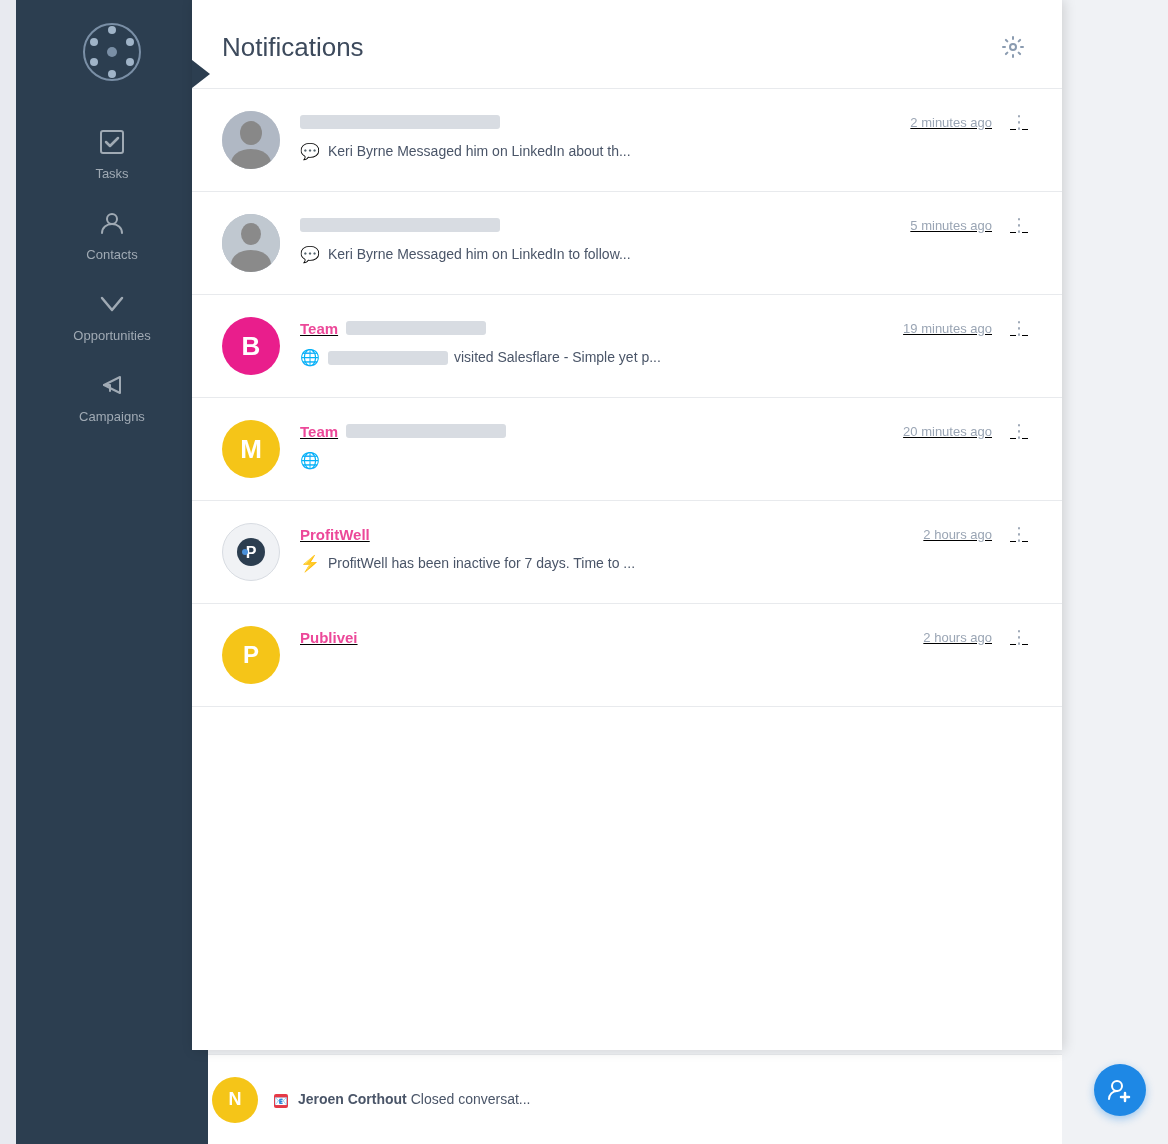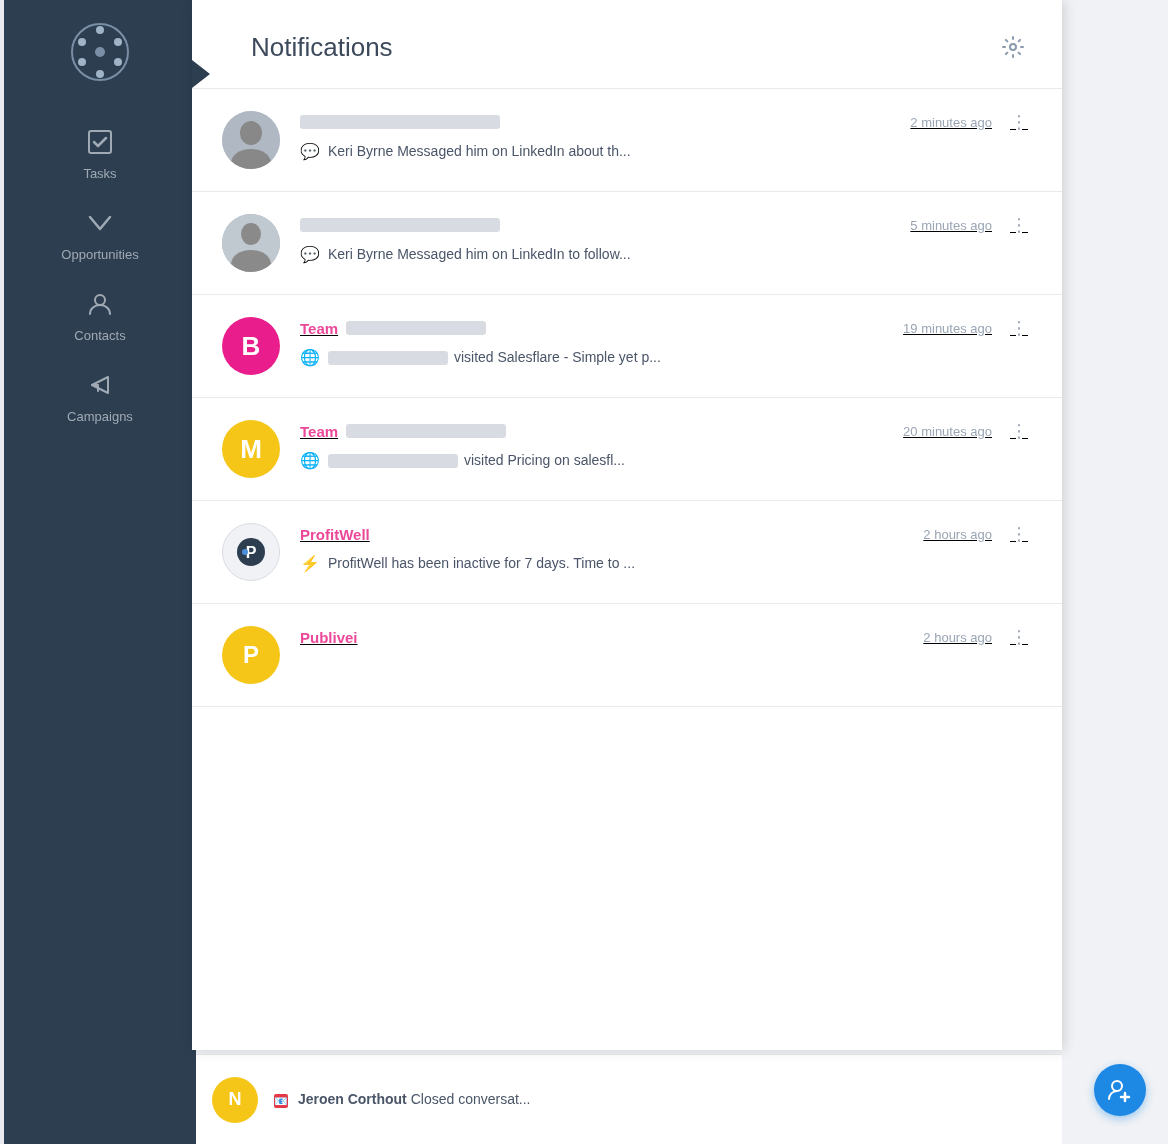--- a/index.html
+++ b/index.html
@@ -8,21 +8,21 @@
       background: #e8eaf0;
       width: 1168px;
       height: 1144px;
       overflow: hidden;
       position: relative;
     }
 
     
     .sidebar {
       position: absolute;
-      left: 4px; top: 0;
+      left: 16px; top: 0;
       width: 192px;
       height: 1144px;
       background: #2c3e50;
       display: flex;
       flex-direction: column;
       align-items: center;
       padding-top: 20px;
       z-index: 10;
     }
 
@@ -81,21 +81,20 @@
       justify-content: space-between;
       padding: 28px 30px 22px 30px;
       border-bottom: 1px solid #e8eaed;
       flex-shrink: 0;
     }
 
     .notif-title {
       font-size: 26px;
       font-weight: 500;
       color: #3d4a5c;
-      margin-left: 29px;
     }
 
     .gear-icon-btn {
       width: 38px;
       height: 38px;
       display: flex;
       align-items: center;
       justify-content: center;
       color: #8a9bb0;
       font-size: 22px;
@@ -303,34 +302,34 @@
         <path d="M8 14l4 4 8-8" stroke="#a0aab4" stroke-width="2.5" stroke-linecap="round" stroke-linejoin="round"></path>
       </svg>
     </div>
     <span class="sidebar-item-label">Tasks</span>
   </div>
 
 
   <div class="sidebar-item">
     <div class="icon">
       <svg width="28" height="28" viewBox="0 0 28 28" fill="none">
-        <path d="M4 8l10 12 10-12" stroke="#a0aab4" stroke-width="2.5" stroke-linecap="round" stroke-linejoin="round" fill="none"></path>
+        <circle cx="14" cy="10" r="5" stroke="#a0aab4" stroke-width="2" fill="none"></circle>
+        <path d="M4 24c0-5.5 4.5-9 10-9s10 3.5 10 9" stroke="#a0aab4" stroke-width="2" stroke-linecap="round" fill="none"></path>
       </svg>
     </div>
-    <span class="sidebar-item-label">Opportunities</span>
+    <span class="sidebar-item-label">Contacts</span>
   </div>
 
   <div class="sidebar-item">
     <div class="icon">
       <svg width="28" height="28" viewBox="0 0 28 28" fill="none">
-        <circle cx="14" cy="10" r="5" stroke="#a0aab4" stroke-width="2" fill="none"></circle>
-        <path d="M4 24c0-5.5 4.5-9 10-9s10 3.5 10 9" stroke="#a0aab4" stroke-width="2" stroke-linecap="round" fill="none"></path>
+        <path d="M4 8l10 12 10-12" stroke="#a0aab4" stroke-width="2.5" stroke-linecap="round" stroke-linejoin="round" fill="none"></path>
       </svg>
     </div>
-    <span class="sidebar-item-label">Contacts</span>
+    <span class="sidebar-item-label">Opportunities</span>
   </div>
 
   <div class="sidebar-item">
     <div class="icon">
       <svg width="28" height="28" viewBox="0 0 28 28" fill="none">
         <path d="M6 14L22 6v16L6 14z" stroke="#a0aab4" stroke-width="2" stroke-linejoin="round" fill="none"></path>
         <path d="M6 14h6v6" stroke="#a0aab4" stroke-width="2" stroke-linecap="round" stroke-linejoin="round" fill="none"></path>
       </svg>
     </div>
     <span class="sidebar-item-label">Campaigns</span>
@@ -424,23 +423,20 @@
         </div>
         <div class="notif-content">
           <div class="notif-top-row">
             <span class="notif-sender-name">Team</span>
             <div class="notif-name-bar-inline" style="width:160px;"></div>
             <span class="notif-time">20 minutes ago</span>
             <span class="notif-more">⋮</span>
           </div>
           <div class="notif-body">
             <span class="notif-icon">🌐</span>
-            <span class="notif-body-text">
-              <span class="notif-name-bar-inline" style="width:130px; margin-right:6px;"></span>visited Pricing on salesfl...
-            </span>
           </div>
         </div>
       </div>
 
       <div class="notif-item">
         <div style="width:58px;height:58px;border-radius:50%;background:#f0f2f5;display:flex;align-items:center;justify-content:center;flex-shrink:0;margin-right:20px;border:1px solid #d8dce2;">
           <svg width="36" height="36" viewBox="0 0 36 36">
             <circle cx="18" cy="18" r="14" fill="#2c3e50"></circle>
             <text x="18" y="24" text-anchor="middle" fill="white" font-size="16" font-weight="700" font-family="sans-serif">P</text>
             <circle cx="12" cy="18" r="3" fill="#4a90d9"></circle>

